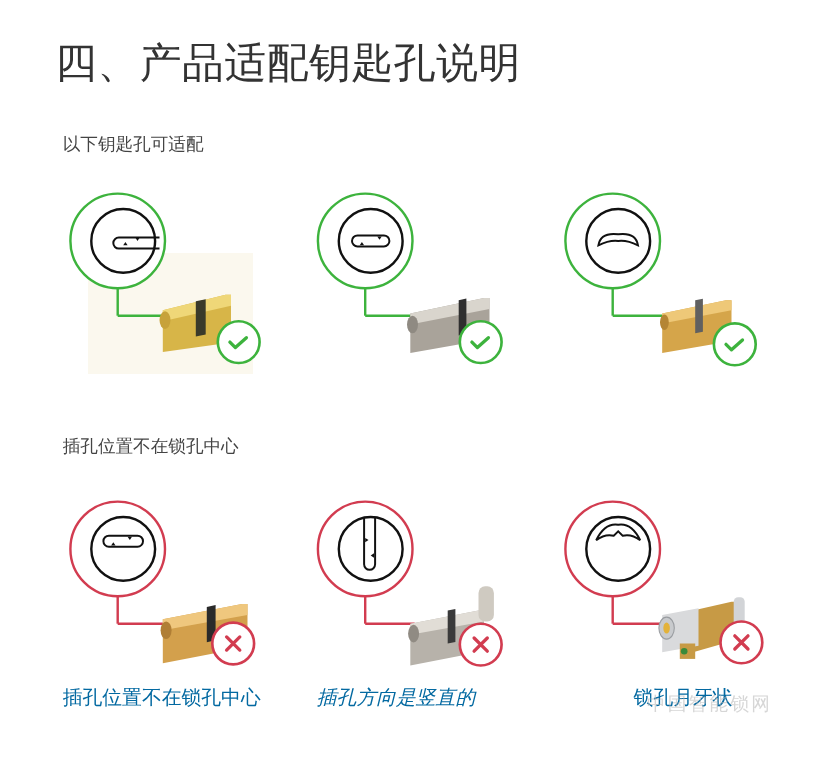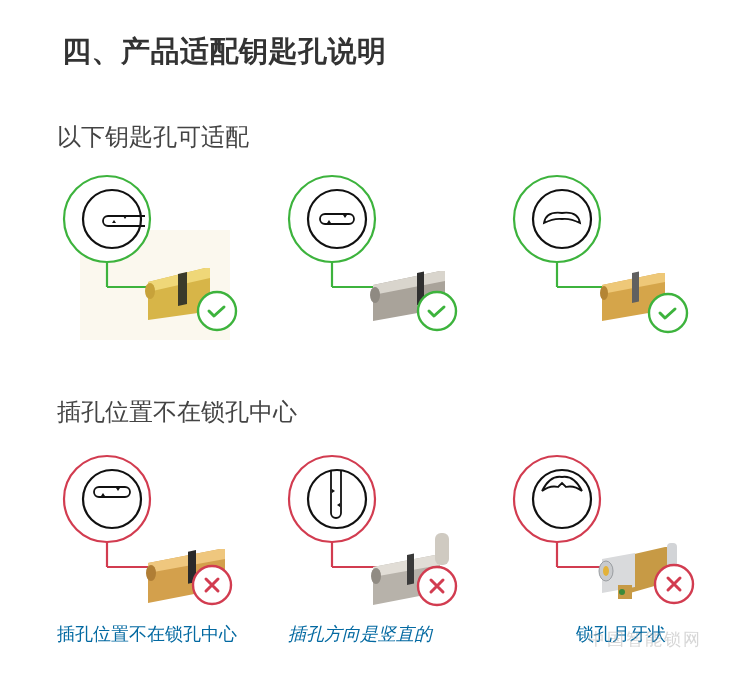--- a/index.html
+++ b/index.html
@@ -1,19 +1,19 @@
 <!DOCTYPE html>
 <html><head>
 <meta charset="utf-8">
 <style>
   html, body { margin:0; padding:0; background:#ffffff; }
   body { width:750px; height:688px; position:relative; overflow:hidden;
          font-family:"DejaVu Sans","Liberation Sans",sans-serif; color:#333; }
-  .title { position:absolute; left:62px; top:32px; font-size:29px; color:#333; letter-spacing:0.5px; font-weight:bold; margin:0; }
-  .section-h { position:absolute; left:57px; font-size:24px; color:#444; margin:0; font-weight:normal; }
+  .title { position:absolute; left:50px; top:32px; font-size:38px; color:#333; letter-spacing:0.5px; font-weight:normal; margin:0; }
+  .section-h { position:absolute; left:57px; font-size:16px; color:#444; margin:0; font-weight:normal; }
   .item { position:absolute; width:220px; height:200px; }
   .item svg { position:absolute; left:0; top:0; overflow:visible; }
   .caption { position:absolute; top:622px; font-size:18px; color:#0369a1; white-space:nowrap; }
   .watermark { position:absolute; left:588px; top:628px; font-size:17px; color:rgba(180,180,180,0.55); letter-spacing:2px; }
 </style>
 </head>
 <body>
 
 <h1 class="title">四、产品适配钥匙孔说明</h1>
 

